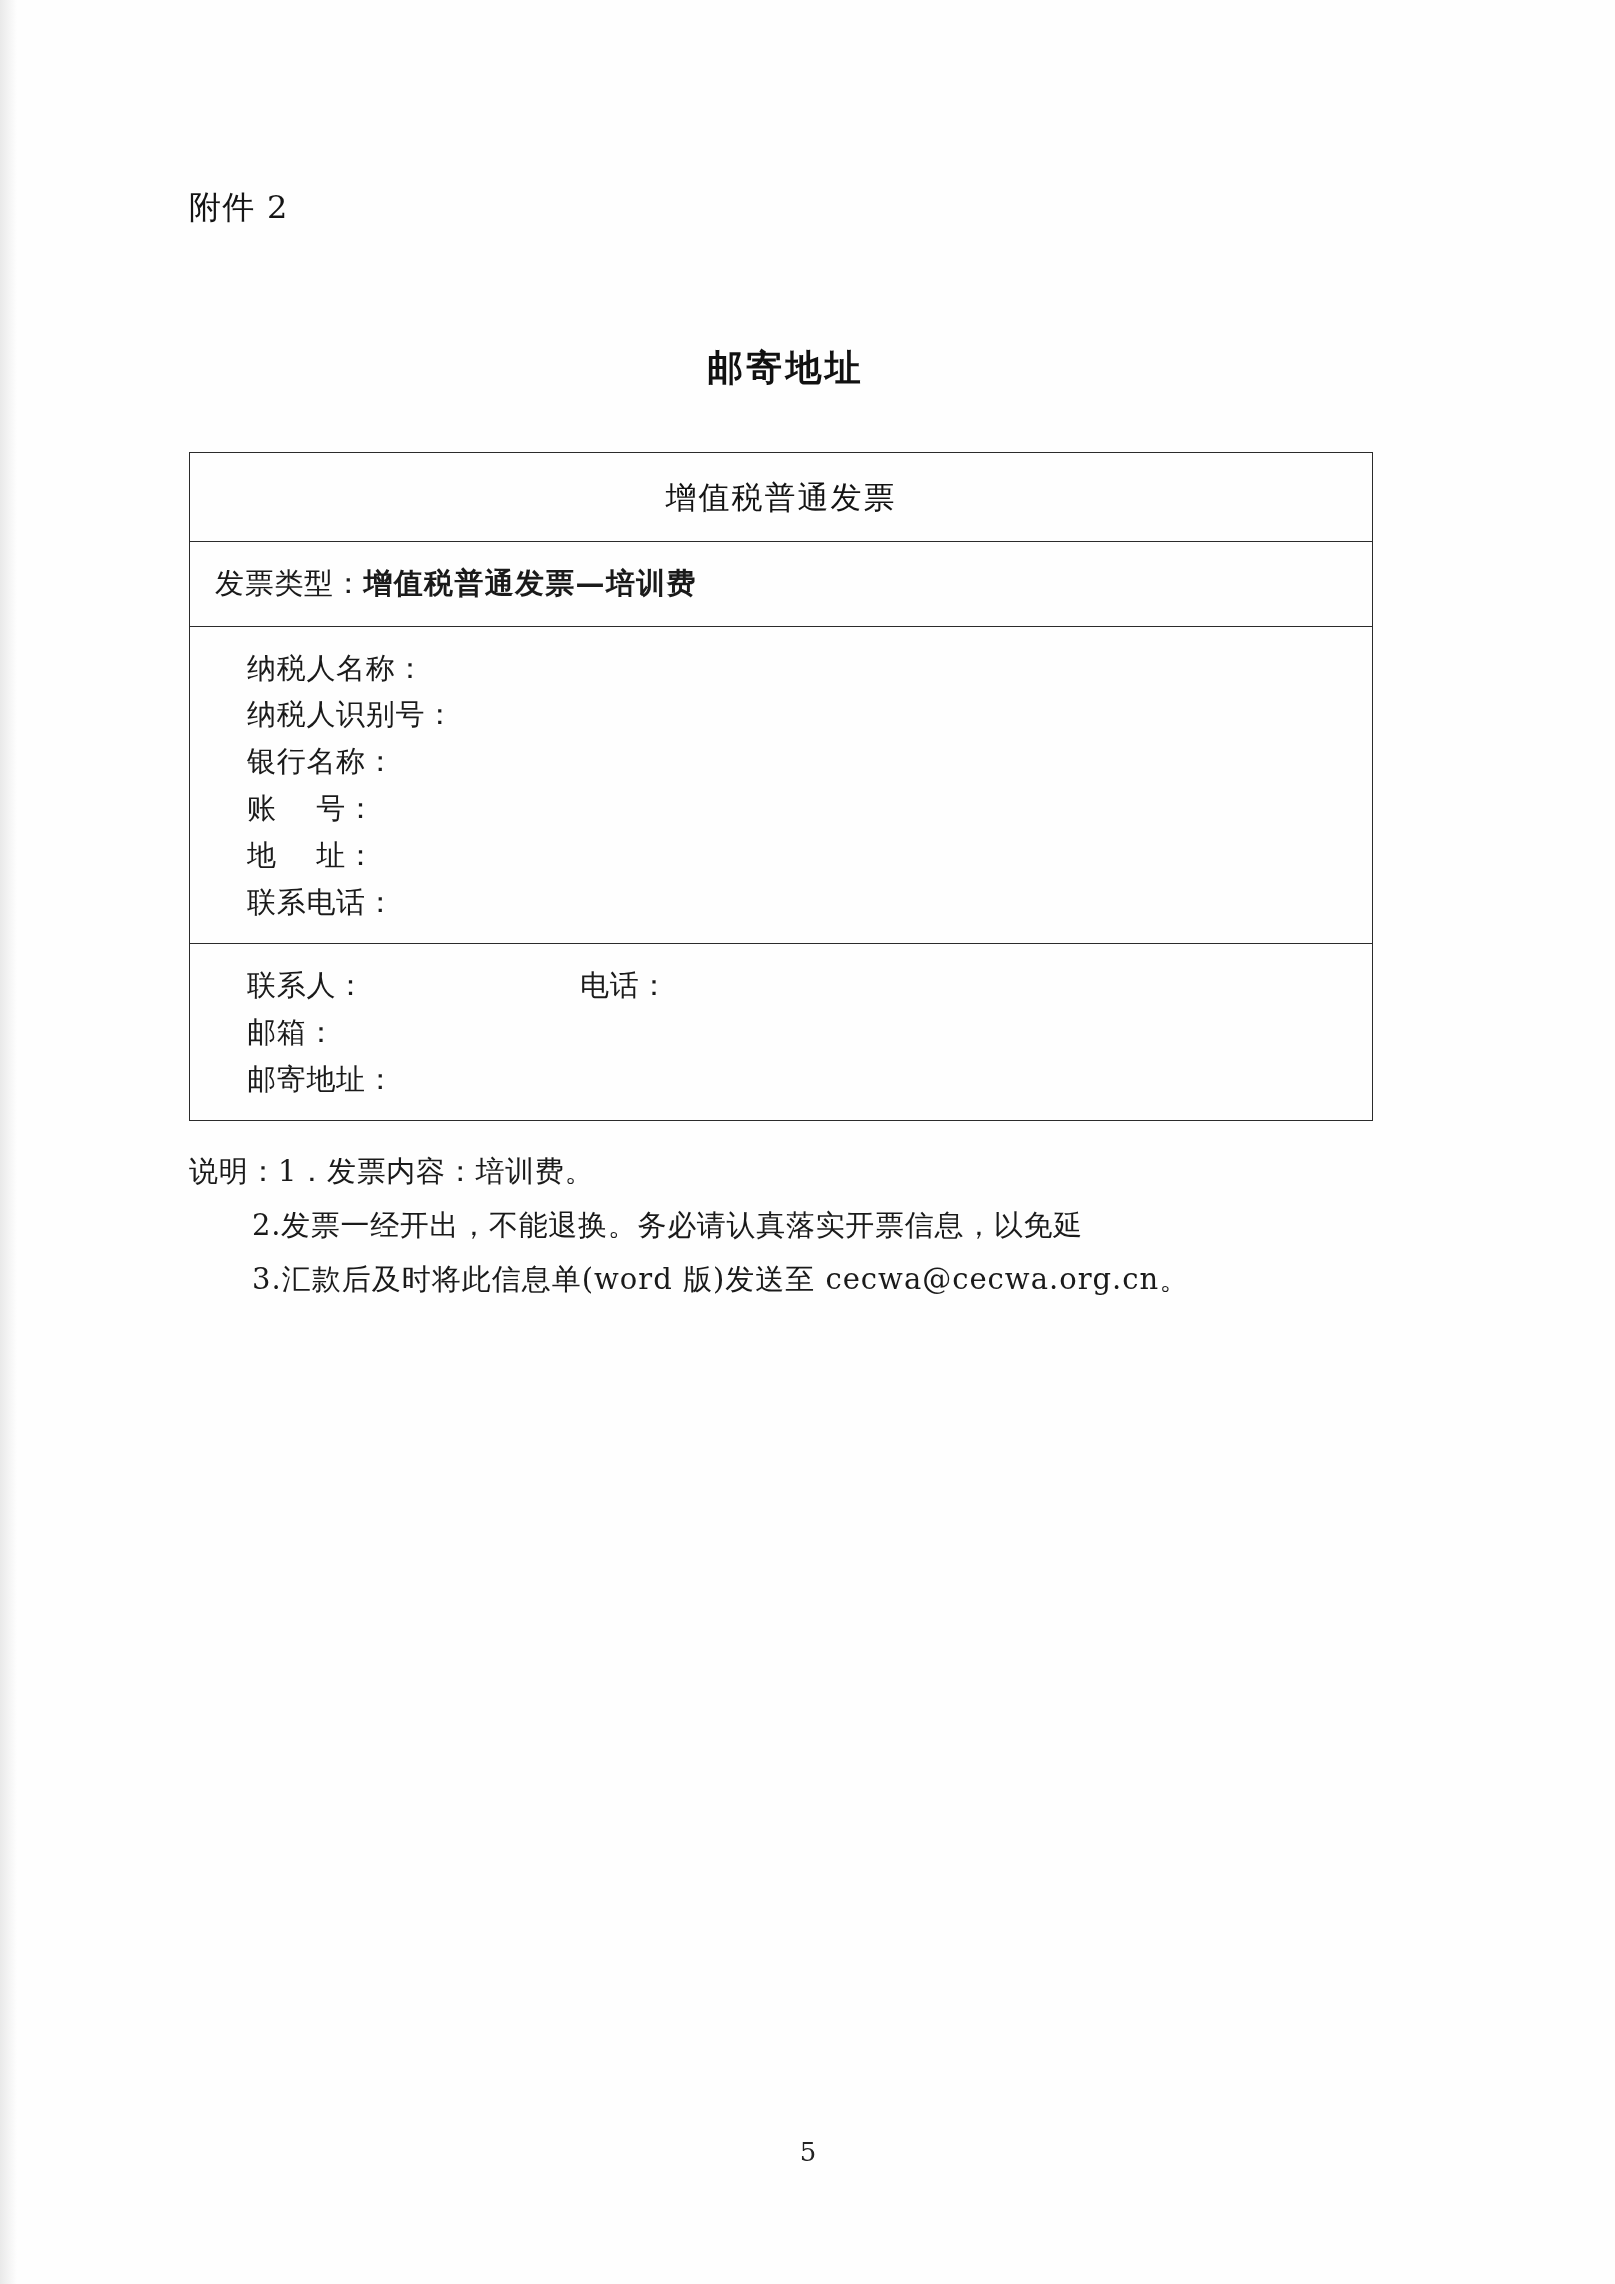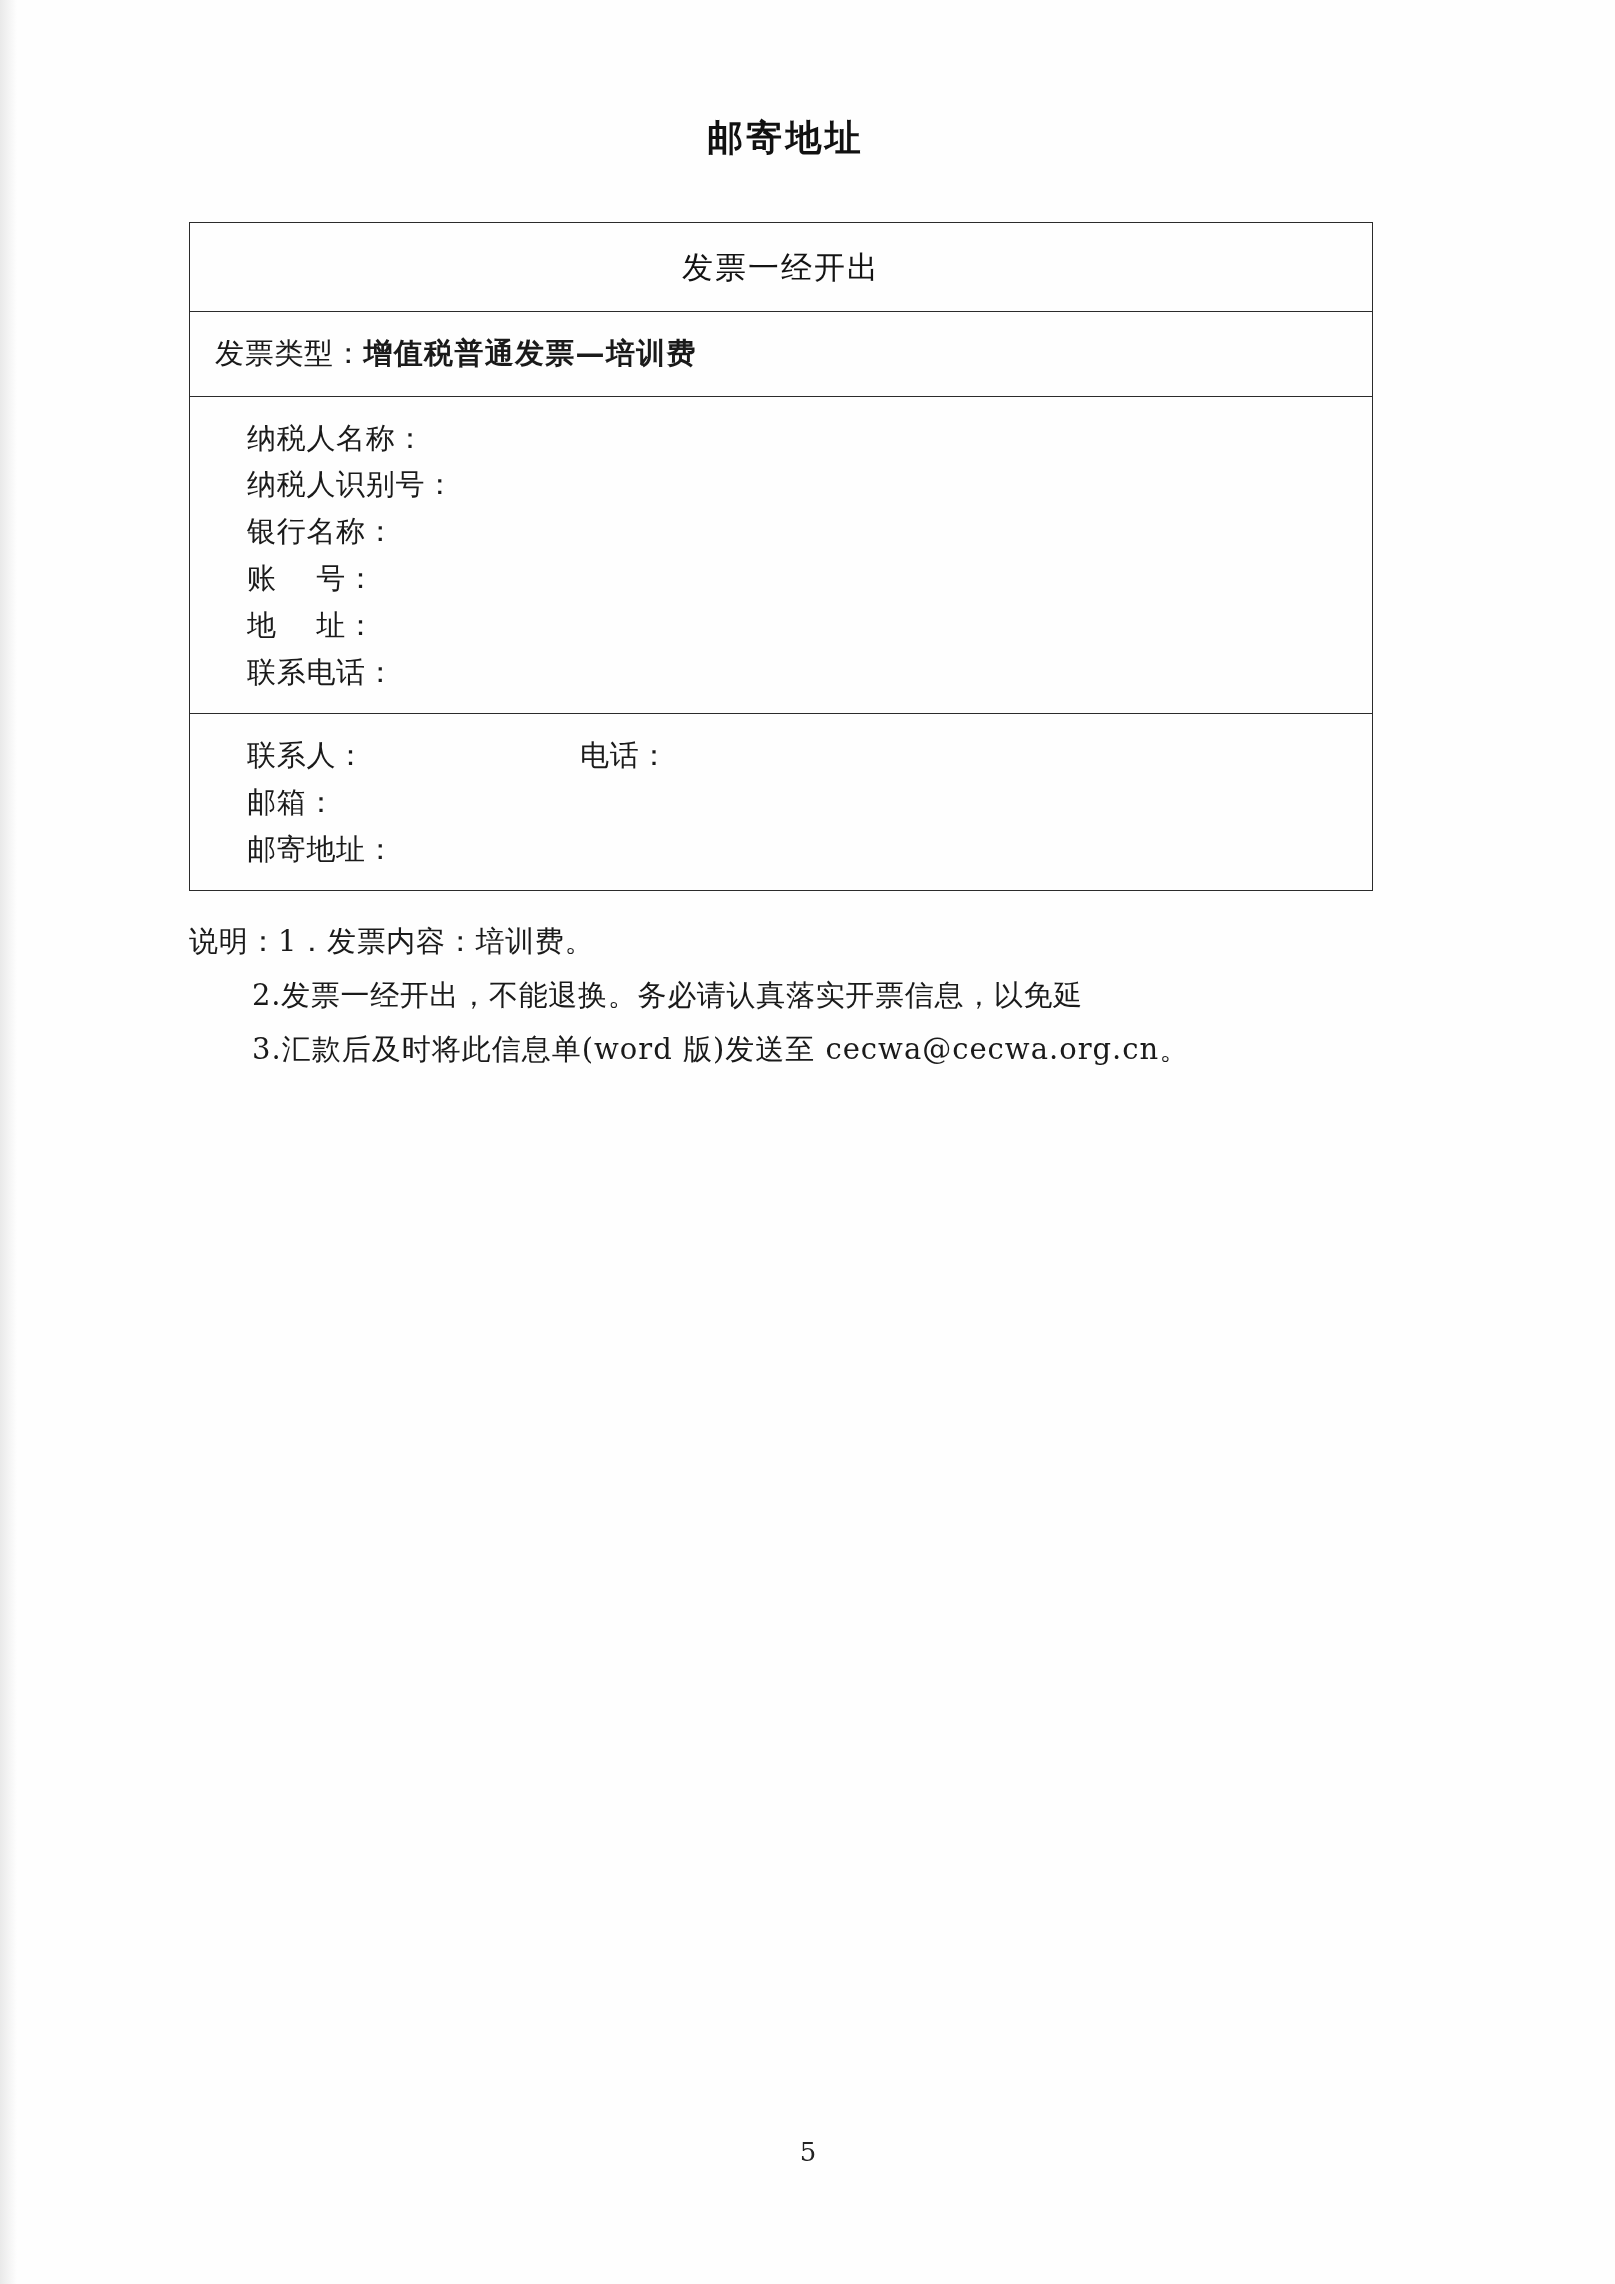--- a/index.html
+++ b/index.html
@@ -132,30 +132,31 @@
     font-size: 26px;
     color: #222;
   }
 </style>
 </head>
 <body>
 
 <div class="page">
   <div class="content">
 
+    <div class="attachment-label">附件 2</div>
 
     <div class="doc-title">邮寄地址</div>
 
     <table class="info-table">
       <colgroup>
           <col style="width:1183px">
         </colgroup>
       <tbody>
         <tr>
-          <td class="section-header">发票一经开出</td>
+          <td class="section-header">增值税普通发票</td>
         </tr>
         <tr>
           <td class="row-type"><span>发票类型：</span><span class="bold">增值税普通发票—培训费</span></td>
         </tr>
         <tr>
           <td class="row-block">
             <div class="field-line">纳税人名称：</div>
             <div class="field-line">纳税人识别号：</div>
             <div class="field-line">银行名称：</div>
             <div class="field-line">账    号：</div>

